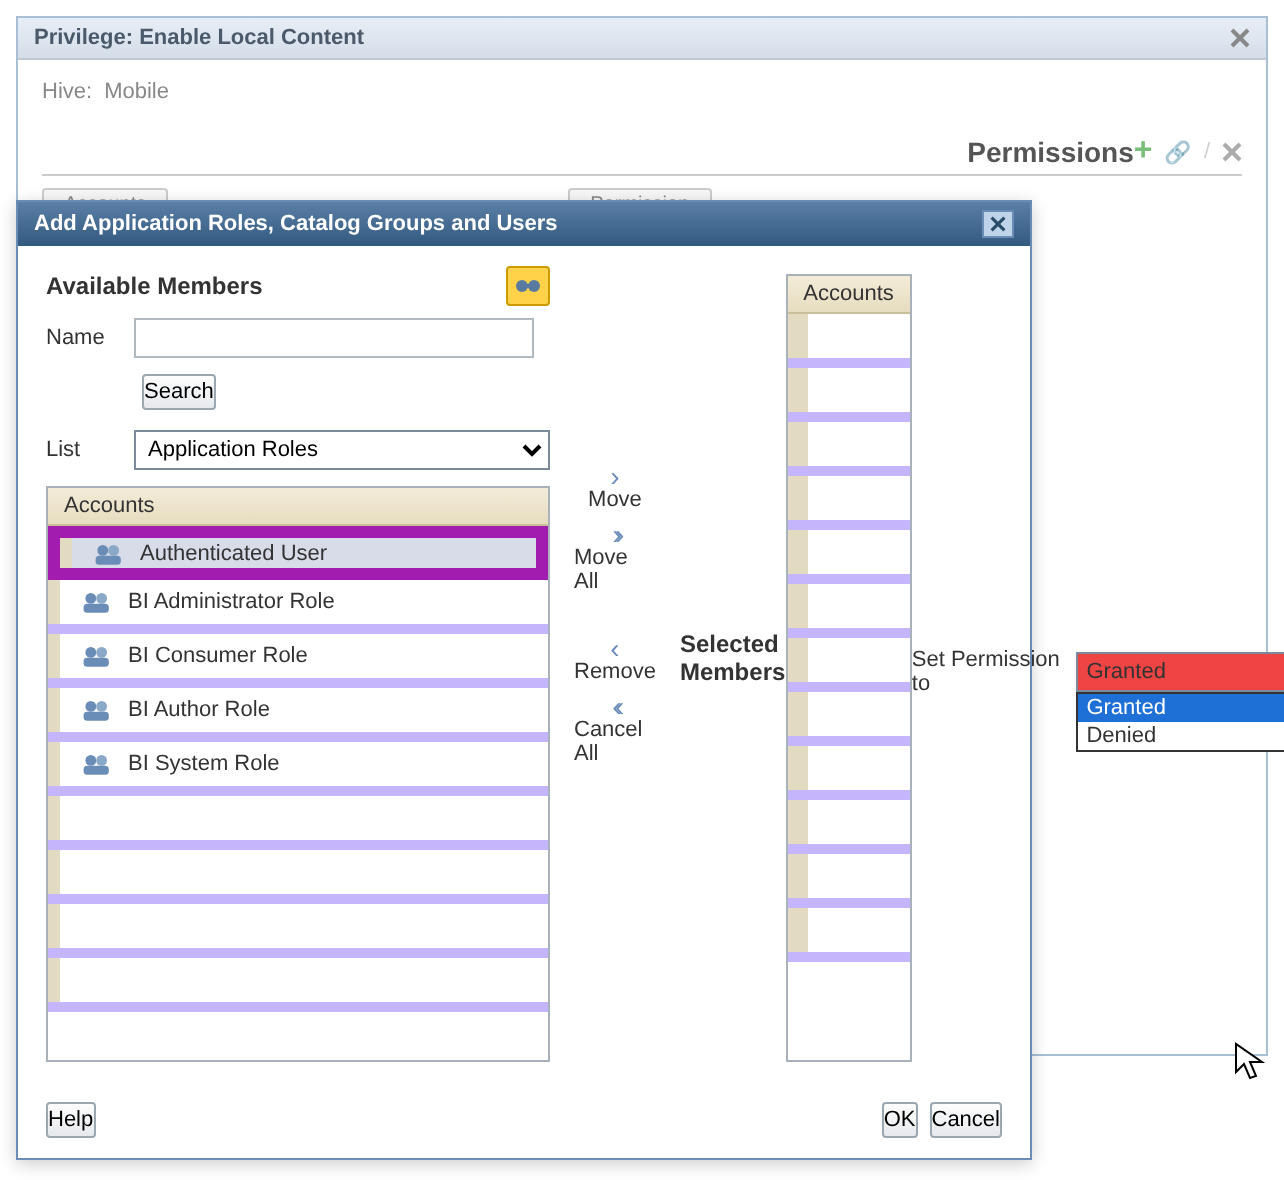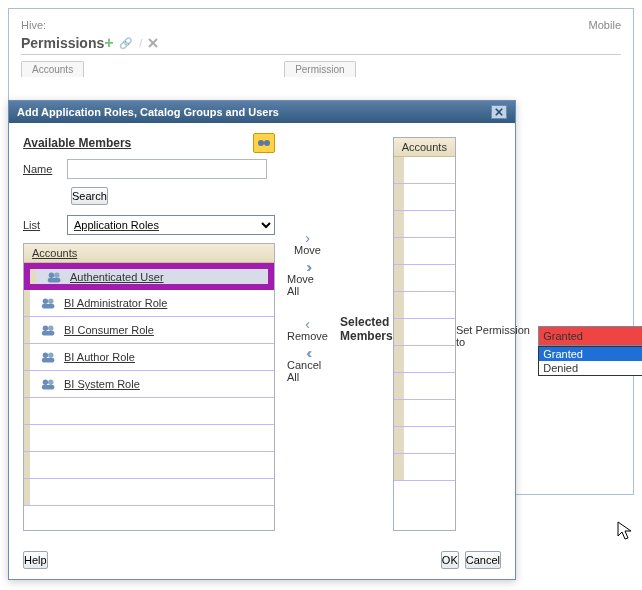--- a/index.html
+++ b/index.html
@@ -1,47 +1,47 @@
 <!DOCTYPE html>
 <html><head>
 <meta charset="utf-8">
 <style>
 * { box-sizing: border-box; margin: 0; padding: 0; }
 body { font-family: Tahoma, Arial, sans-serif; font-size: 11px; color: #333; background: #fff; width: 642px; height: 590px; overflow: hidden; position: relative; }
 .outer { position: absolute; left: 8px; top: 8px; width: 626px; border: 1px solid #a9bfd6; }
 .outer-title { background: linear-gradient(#e8eef6, #d4dde8); padding: 4px 8px; color: #4a5a6a; font-weight: bold; border-bottom: 1px solid #c0c8d0; display: flex; justify-content: space-between; align-items: center; }
 .outer-body { padding: 10px 12px 20px 12px; background: #fff; }
-.hive { color: #888; margin-bottom: 3px; display: flex; gap: 6px; justify-content: space-between; }
-.perm-head { display: flex; justify-content: flex-start; align-items: center; border-bottom: 1px solid #ccc; padding-bottom: 2px; }
+.hive { color: #888; margin-bottom: 15px; display: flex; gap: 6px; }
+.perm-head { display: flex; justify-content: flex-end; align-items: center; border-bottom: 1px solid #ccc; padding-bottom: 2px; }
 .perm-head h3 { font-size: 14px; font-weight: bold; color: #555; }
 .perm-icons { display: flex; gap: 6px; align-items: center; opacity: .7; }
 .tabs-row { margin-top: 6px; display: flex; }
 .tab-sm { border: 1px solid #ccc; border-bottom: none; background: #f7f7f7; padding: 2px 10px; font-size: 10px; color: #888; border-radius: 2px 2px 0 0; margin-right: 200px; }
 
 .dialog { position: absolute; left: 8px; top: 100px; width: 508px; height: 480px; border: 1px solid #6a8db8; background: #fff; box-shadow: 0 2px 8px rgba(0,0,0,.2); }
 .dlg-title { background: linear-gradient(#5b7fa6, #32597f); color: #fff; font-weight: bold; padding: 4px 8px; display: flex; justify-content: space-between; align-items: center; }
 .dlg-close { width: 16px; height: 14px; background: #bfd4e8; border: 1px solid #6a8db8; display: flex; align-items: center; justify-content: center; cursor: pointer; }
 .dlg-body { padding: 10px 14px 8px 14px; display: flex; flex-direction: column; height: calc(100% - 24px); }
 .cols { display: flex; gap: 12px; flex: 1; min-height: 0; }
-.left-col { width: 260px; display: flex; flex-direction: column; text-decoration: underline; }
+.left-col { width: 260px; display: flex; flex-direction: column; }
 .mid-col { width: 60px; display: flex; flex-direction: column; align-items: center; justify-content: flex-start; padding-top: 100px; gap: 6px; }
 .right-col { flex: 1; display: flex; flex-direction: row; }
 .h4 { font-weight: bold; color: #333; font-size: 12px; }
 .head-row { display: flex; justify-content: space-between; align-items: center; margin-bottom: 6px; }
 .bino { width: 22px; height: 20px; background: #ffd24a; border: 1px solid #cc9b00; border-radius: 2px; display: flex; align-items: center; justify-content: center; cursor: pointer; }
 .frow { display: flex; align-items: center; gap: 8px; margin-bottom: 8px; }
 .frow label { width: 36px; color: #333; text-align: left; }
 .txt { border: 1px solid #b0b8c0; height: 20px; width: 200px; padding: 2px 4px; font: inherit; }
 .search-btn-wrap { margin-left: 48px; margin-bottom: 10px; }
 .btn { border: 1px solid #9aa6b2; background: linear-gradient(#fdfdfd, #e6e9ed); padding: 2px 0; font: inherit; cursor: pointer; border-radius: 2px; }
 .sel { border: 1px solid #7a8a9a; height: 20px; width: 208px; padding: 1px 2px; font: inherit; background: #fff; }
 .list-box { border: 1px solid #a9b2bb; flex: 1; display: flex; flex-direction: column; min-height: 250px; }
 .list-head { background: linear-gradient(#f3ecd8,#e6dcbf); border-bottom: 1px solid #c9bf99; padding: 3px 8px; font-weight: normal; color: #333; }
 .rows { flex: 1; overflow: hidden; background: #fff; }
-.row { display: flex; align-items: center; height: 27px; border-bottom: 1px solid #c4b5fd; padding-left: 6px; gap: 6px; cursor: pointer; }
+.row { display: flex; align-items: center; height: 27px; border-bottom: 5px solid #c4b5fd; padding-left: 6px; gap: 6px; cursor: pointer; }
 .row.sel-row { background: #d8dbe8; border: 6px solid #a21caf; }
 .row .gutter { width: 6px; height: 100%; background: #e2dbc2; margin-left: -6px; margin-right: 4px; }
 .role-icon { width: 18px; height: 14px; display: inline-flex; align-items: center; justify-content: center; }
 .right-rows .row { padding-left: 2px; }
 .right-rows .row .gutter { width: 14px; background: #e2dbc2; }
 .mid-btn { display: flex; flex-direction: column; align-items: center; gap: 1px; cursor: pointer; color: #5a7aa0; font-size: 11px; }
 .mid-btn span.lbl { color: #333; }
 .chev { font-size: 14px; color: #6a8db8; line-height: 10px; }
 .chev.dbl { letter-spacing: -6px; }
 .perm-row { display: flex; justify-content: flex-end; align-items: center; gap: 8px; margin-top: 8px; position: relative; }
@@ -56,20 +56,29 @@
 .cursor { position: absolute; left: 617px; top: 521px; pointer-events: none; z-index: 60; }
 svg { display: block; }
 .x-icon { width:10px; height:10px; stroke:#888; stroke-width:2; }
 .plus { color:#3fa53f; font-size:16px; font-weight:bold; }
 .denied-faded { color:#bbb; }
 </style>
 </head>
 <body>
 
 <div class="outer">
+  <div class="outer-title">
+    <span>Privilege: Enable Local Content</span>
+    <span>
+      <svg class="x-icon" viewBox="0 0 10 10">
+          <line x1="1" y1="1" x2="9" y2="9"></line>
+          <line x1="9" y1="1" x2="1" y2="9"></line>
+        </svg>
+    </span>
+  </div>
   <div class="outer-body">
     <div class="hive">
       <span>Hive:</span>
       <span>Mobile</span>
     </div>
     <div class="perm-head">
       <h3>Permissions</h3>
       <div class="perm-icons">
         <span class="plus">+</span>
         <span class="denied-faded">🔗</span>

